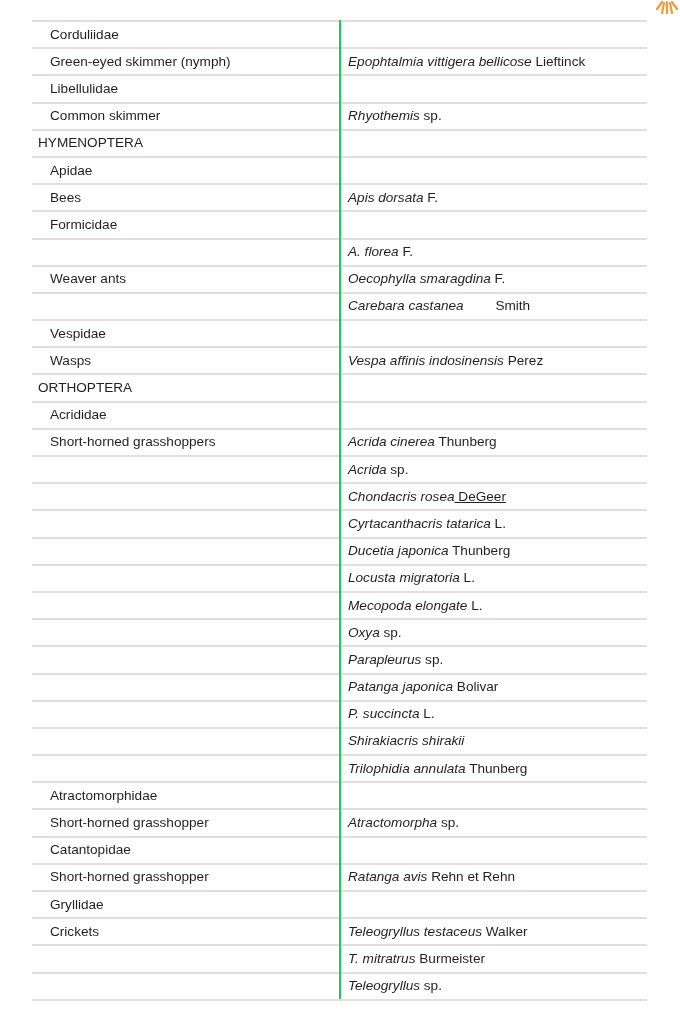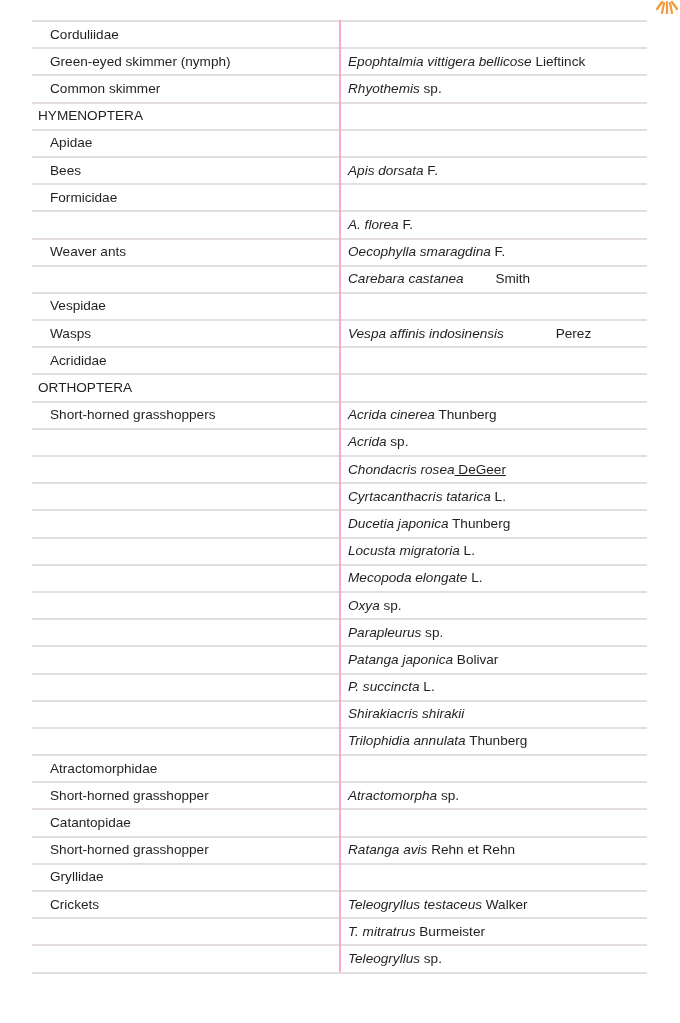--- a/index.html
+++ b/index.html
@@ -5,21 +5,21 @@
   html, body { margin: 0; padding: 0; background: #ffffff; }
   body { width: 680px; height: 1023px; position: relative; overflow: hidden;
          font-family: "Liberation Sans", sans-serif; color: #231f20; }
   .logo { position: absolute; right: 0; top: 0; width: 26px; height: 14px; }
   table.species { position: absolute; left: 32px; top: 20px; width: 615px;
                   border-collapse: collapse; table-layout: fixed; }
   table.species td { height: 25.2px; padding: 0; font-size: 13.6px; line-height: 24px;
                      border-top: 2px solid #e3dedd; border-bottom: 0; vertical-align: middle;
                      white-space: nowrap; overflow: hidden; }
   table.species tr:last-child td { border-bottom: 2px solid #e3dedd; }
-  td.c1 { width: 307px; border-right: 2px solid #f9a8d4; }
+  td.c1 { width: 307px; border-right: 2px solid #22c55e; }
   td.c2 { padding-left: 7px !important; }
   .lvl0 { padding-left: 6px; }
   .lvl1 { padding-left: 18px; }
   .lvl2 { padding-left: 18px; }
   i { font-style: italic; }
 </style>
 </head>
 <body>
 
 <svg class="logo" viewBox="0 0 26 14">
@@ -34,20 +34,24 @@
 
 <table class="species">
   <tbody id="rows">
       <tr>
         <td class="c1"><span class="lvl1">Corduliidae</span></td>
         <td class="c2"><i></i><span style="white-space: pre;"></span></td>
       </tr>
       <tr>
         <td class="c1"><span class="lvl2">Green-eyed skimmer (nymph)</span></td>
         <td class="c2"><i>Epophtalmia vittigera bellicose</i><span style="white-space: pre;"> Lieftinck</span></td>
+      </tr>
+      <tr>
+        <td class="c1"><span class="lvl1">Libellulidae</span></td>
+        <td class="c2"><i></i><span style="white-space: pre;"></span></td>
       </tr>
       <tr>
         <td class="c1"><span class="lvl2">Common skimmer</span></td>
         <td class="c2"><i>Rhyothemis</i><span style="white-space: pre;"> sp.</span></td>
       </tr>
       <tr>
         <td class="c1"><span class="lvl0">HYMENOPTERA</span></td>
         <td class="c2"><i></i><span style="white-space: pre;"></span></td>
       </tr>
       <tr>
@@ -73,28 +77,28 @@
       <tr>
         <td class="c1"><span class="lvl2"></span></td>
         <td class="c2"><i>Carebara castanea</i><span style="white-space: pre; padding-left: 28px;"> Smith</span></td>
       </tr>
       <tr>
         <td class="c1"><span class="lvl1">Vespidae</span></td>
         <td class="c2"><i></i><span style="white-space: pre;"></span></td>
       </tr>
       <tr>
         <td class="c1"><span class="lvl2">Wasps</span></td>
-        <td class="c2"><i>Vespa affinis indosinensis</i><span style="white-space: pre; margin-left: 48px;"> Perez</span></td>
+        <td class="c2"><i>Vespa affinis indosinensis</i><span style="white-space: pre;"> Perez</span></td>
+      </tr>
+      <tr>
+        <td class="c1"><span class="lvl0">ORTHOPTERA</span></td>
+        <td class="c2"><i></i><span style="white-space: pre;"></span></td>
       </tr>
       <tr>
         <td class="c1"><span class="lvl1">Acrididae</span></td>
-        <td class="c2"><i></i><span style="white-space: pre;"></span></td>
-      </tr>
-      <tr>
-        <td class="c1"><span class="lvl0">ORTHOPTERA</span></td>
         <td class="c2"><i></i><span style="white-space: pre;"></span></td>
       </tr>
       <tr>
         <td class="c1"><span class="lvl2">Short-horned grasshoppers</span></td>
         <td class="c2"><i>Acrida cinerea</i><span style="white-space: pre;"> Thunberg</span></td>
       </tr>
       <tr>
         <td class="c1"><span class="lvl2"></span></td>
         <td class="c2"><i>Acrida</i><span style="white-space: pre;"> sp.</span></td>
       </tr>

